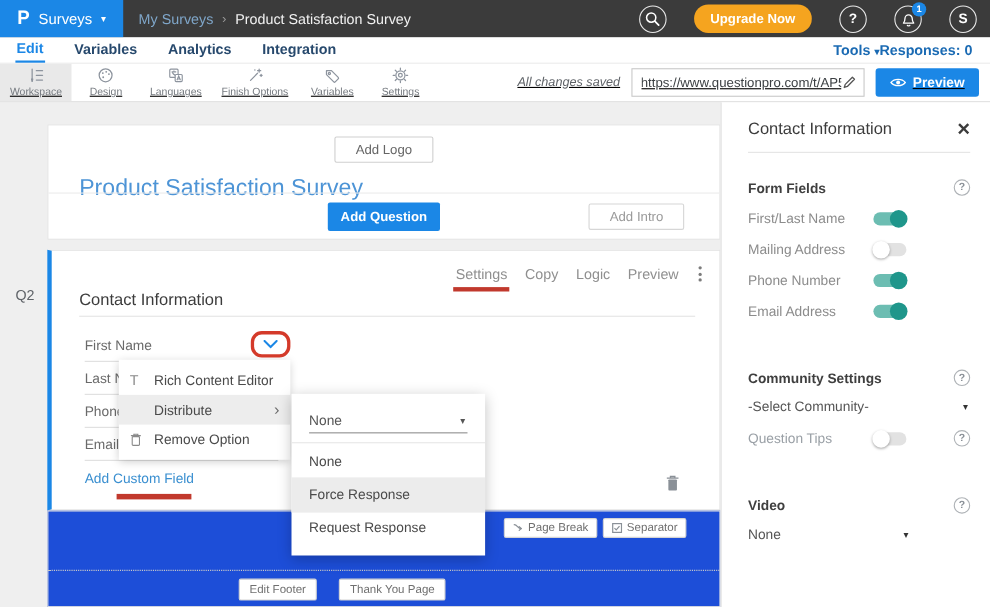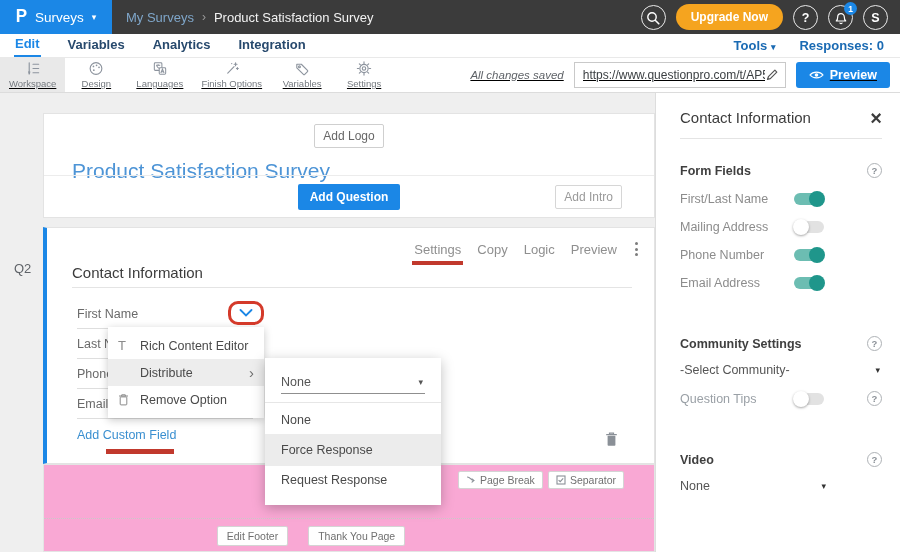--- a/index.html
+++ b/index.html
@@ -9,31 +9,31 @@
   
   .topbar { position:absolute; top:0; left:0; width:900px; height:34px; background:#3b3b3b; display:flex; align-items:center; }
   .logo-block { width:112px; height:34px; background:#1b87e6; display:flex; align-items:center; justify-content:center; gap:8px; cursor:pointer; }
   .logo-glyph { color:#fff; font-weight:700; font-size:17px; transform:scaleY(1.05); }
   .logo-label { color:#fff; font-size:13.5px; }
   .logo-caret { color:#fff; font-size:9px; }
   .breadcrumb { display:flex; align-items:center; gap:8px; margin-left:14px; font-size:13px; }
   .bc-parent { color:#7fa6c9; cursor:pointer; }
   .bc-sep { color:#9a9a9a; font-size:12px; }
   .bc-current { color:#f2f2f2; }
-  .topbar-right { margin-left:auto; display:flex; align-items:flex-end; gap:10px; padding-right:12px; }
+  .topbar-right { margin-left:auto; display:flex; align-items:center; gap:25px; padding-right:12px; }
   .circle-btn { width:25px; height:25px; border:1.5px solid #e9e9e9; border-radius:50%; display:flex; align-items:center; justify-content:center; color:#fff; font-size:12.5px; font-weight:700; cursor:pointer; position:relative; background:transparent; }
   .upgrade-btn { background:#f5a41f; color:#fff; border:none; border-radius:13px; font-size:12px; font-weight:700; padding:6px 15px; cursor:pointer; }
   .badge { position:absolute; top:-4px; right:-5px; background:#1b87e6; color:#fff; width:13px; height:13px; border-radius:50%; font-size:8.5px; font-weight:700; display:flex; align-items:center; justify-content:center; }
 
   
   .navrow { position:absolute; top:34px; left:0; width:900px; height:24px; background:#fff; display:flex; align-items:center; border-bottom:1px solid #e9e9e9; }
   .tab { font-size:13px; font-weight:700; color:#27496d; margin-left:26px; padding:2px 1px 4px; cursor:pointer; }
   .tab:first-child { margin-left:14px; }
   .tab.active { color:#1b87e6; border-bottom:2px solid #1b87e6; }
-  .nav-right { margin-left:auto; display:flex; align-items:center; gap:24px; padding-right:16px; }
+  .nav-right { margin-left:auto; display:flex; align-items:center; padding-right:16px; }
   .nav-link { font-size:13px; font-weight:700; color:#1a6ab3; cursor:pointer; }
   .nav-link .caret { font-size:9px; }
 
   
   .toolbar { position:absolute; top:58px; left:0; width:900px; height:35px; background:#fff; border-bottom:1px solid #dcdcdc; display:flex; align-items:stretch;text-decoration:underline; }
   .tool-item { display:flex; flex-direction:column; align-items:center; justify-content:center; gap:1px; padding:2px 9px 3px; min-width:62px; cursor:pointer; }
   .tool-item.active { background:#e9e9e9; }
   .tool-item svg { display:block; }
   .tool-label { font-size:9.5px; color:#74797f; white-space:nowrap; }
   .toolbar-right { margin-left:auto; display:flex; align-items:center; gap:10px; padding-right:10px; }
@@ -44,41 +44,41 @@
 
   
   .body { position:absolute; top:93px; left:0; width:900px; height:459px; }
   .q-label { position:absolute; left:14px; top:168px; font-size:13px; color:#5f6368; }
 
   .canvas { position:absolute; left:43px; top:0; width:612px; height:459px; }
   .card { background:#fff; border:1px solid #e3e3e3; }
 
   .header-card { position:absolute; top:20px; left:0; width:612px; height:105px; }
   .addlogo-row { display:flex; justify-content:center; padding-top:10px; }
-  .ghost-btn { background:#fff; border:1px solid #cfcfcf; border-radius:2px; color:#666; font-size:12px; padding:4px 8px; cursor:pointer; font-family:"Liberation Sans",sans-serif; }
+  .ghost-btn { background:#fff; border:1px solid #cfcfcf; border-radius:2px; color:#666; font-size:12px; padding:4px 18px; cursor:pointer; font-family:"Liberation Sans",sans-serif; }
   .survey-title { color:#4d94d6; font-size:21px; padding:11px 0 0 28px; }
   .actions-row { position:absolute; bottom:0; left:0; right:0; height:42px; border-top:1px solid #ececec; display:flex; align-items:center; justify-content:center; }
   .add-question-btn { background:#1b87e6; color:#fff; border:none; border-radius:2px; font-size:12px; font-weight:700; padding:6px 12px; cursor:pointer; }
   .add-intro-btn { position:absolute; right:32px; top:9px; color:#9a9a9a; border-color:#d6d6d6; }
 
   .question-card { position:absolute; top:134px; left:0; width:612px; height:237px; border-left:4px solid #1b87e6; }
   .qa-row { position:absolute; top:12px; right:14px; display:flex; align-items:center; gap:16px; }
   .qa-link { font-size:13px; color:#8f8f8f; cursor:pointer; position:relative; }
   .qa-link.annotated::after { content:""; position:absolute; left:-2px; right:-2px; bottom:-8px; height:4px; background:#c1392d; }
   .dots { display:flex; flex-direction:column; gap:2.5px; cursor:pointer; padding:2px; }
   .dots i { width:3px; height:3px; border-radius:50%; background:#7c7c7c; }
   .q-title { position:absolute; top:36px; left:25px; font-size:15px; color:#3c3c3c; }
   .q-divider { position:absolute; top:59px; left:25px; right:22px; border-bottom:1px solid #e4e4e4; }
   .fields { position:absolute; top:71px; left:30px; width:176px; }
   .field-row { height:30px; border-bottom:1px solid #dedede; display:flex; align-items:center; justify-content:space-between; font-size:12.5px; color:#6a6a6a; }
   .field-caret { color:#8a8a8a; font-size:9px; padding-right:2px; }
   .add-custom { position:absolute; top:200px; left:30px; font-size:12.5px; color:#3a8fd0; cursor:pointer; }
   .trash-btn { position:absolute; top:203px; right:36px; cursor:pointer; }
 
-  .footer-section { position:absolute; top:371px; left:0; width:612px; height:88px; background:#f9a8d4; border:1px solid #e4e4e4; }
+  .footer-section { position:absolute; top:371px; left:0; width:612px; height:88px; background:#1d4ed8; border:1px solid #e4e4e4; }
   .break-row { position:absolute; top:6px; right:30px; display:flex; gap:5px; }
   .mini-btn { display:flex; align-items:center; gap:4px; background:#fff; border:1px solid #d4d4d4; border-radius:2px; color:#707070; font-size:10.5px; padding:2px 7px; cursor:pointer; font-family:"Liberation Sans",sans-serif; }
   .dotted { position:absolute; top:53px; left:0; right:0; border-top:1px dotted #c9c9c9; }
   .footer-btns { position:absolute; top:61px; left:0; right:0; display:flex; justify-content:center; gap:20px; transform:translateX(-38px); }
   .mini-btn2 { background:#fff; border:1px solid #d4d4d4; border-radius:2px; color:#707070; font-size:10.5px; padding:3px 9px; cursor:pointer; font-family:"Liberation Sans",sans-serif; }
 
   
   .ctx-menu { position:absolute; left:108px; top:234px; width:156px; background:#fff; box-shadow:0 2px 8px rgba(0,0,0,.22); padding:5px 0; z-index:30; }
   .ctx-item { display:flex; align-items:center; height:27px; padding:0 10px; font-size:12.5px; color:#4a4a4a; cursor:pointer; }
   .ctx-item .ci-icon { width:22px; color:#8a8a8a; font-size:13px; display:flex; align-items:center; }

